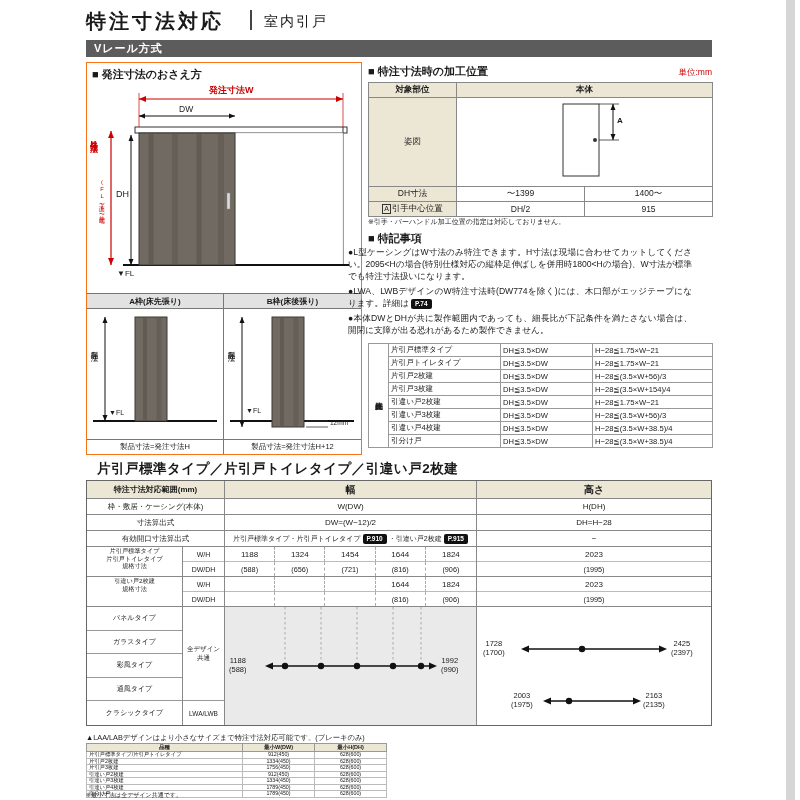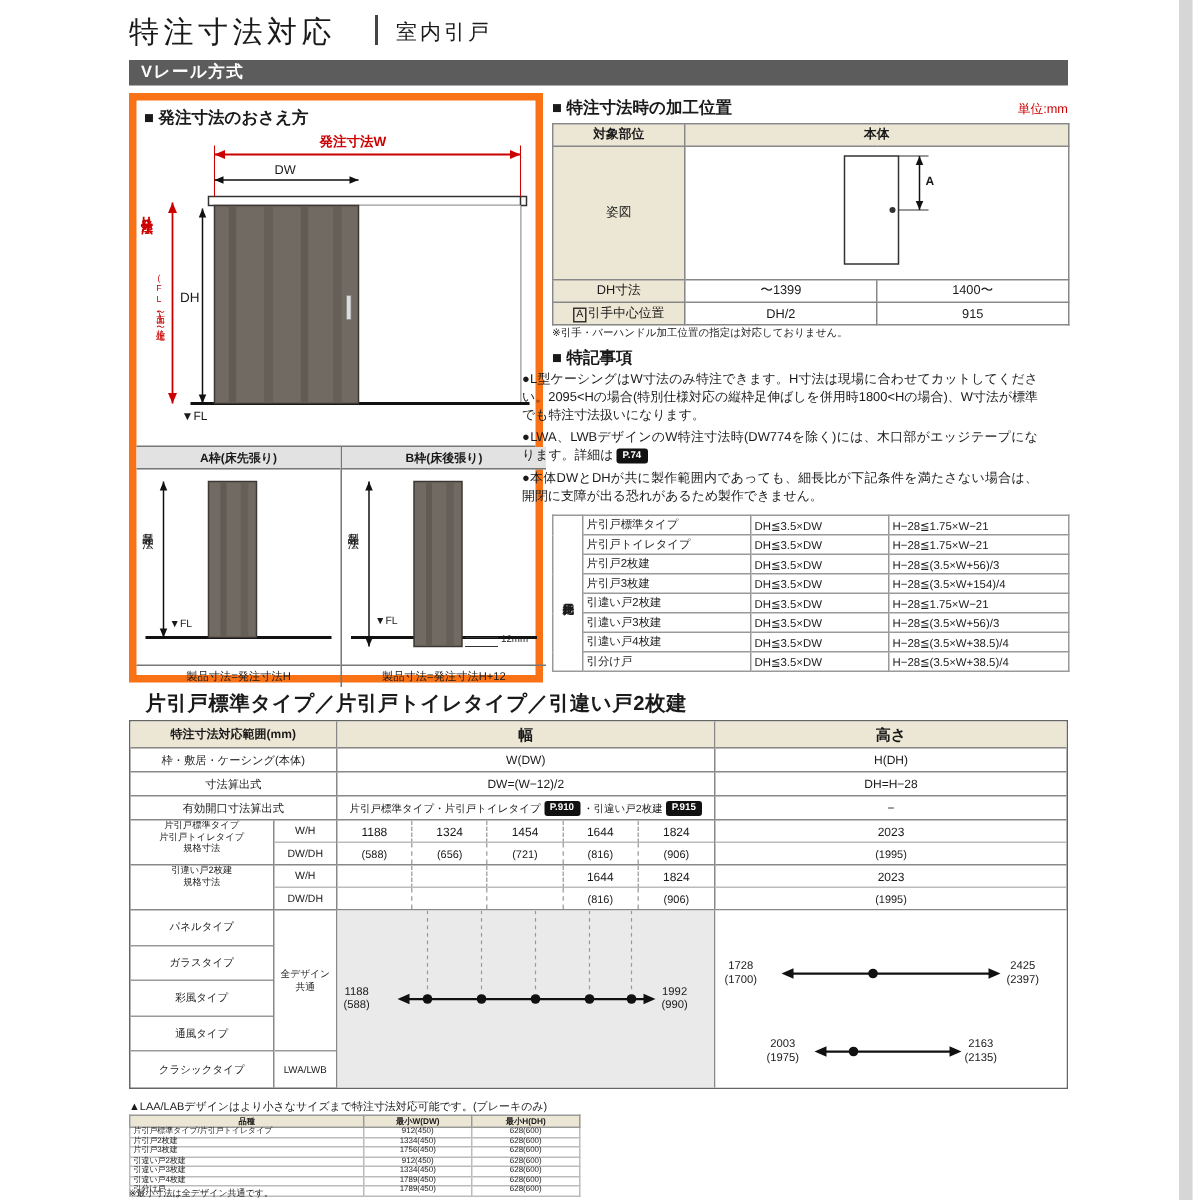--- a/index.html
+++ b/index.html
@@ -3,27 +3,27 @@
 <meta charset="utf-8">
 <style>
   *{margin:0;padding:0;box-sizing:border-box}
   html,body{width:800px;height:800px}
   body{font-family:"Liberation Sans","DejaVu Sans",sans-serif;color:#1a1a1a;background:#fff}
   #page{position:relative;width:800px;height:800px;background:#fff;overflow:hidden}
   .abs{position:absolute}
   .red{color:#c00}
   .vtext{writing-mode:vertical-rl;text-orientation:upright;letter-spacing:1px}
   
-  .title{font-size:20px;font-weight:normal;letter-spacing:3px}
+  .title{font-size:20px;font-weight:bold;letter-spacing:3px}
   .subtitle{font-size:14px;font-weight:normal;letter-spacing:2px}
   .tdiv{width:2px;height:20px;background:#444}
   .railbar{width:626px;height:17px;background:#5c5c5c;color:#fff;font-size:11px;font-weight:bold;line-height:17px;padding-left:8px;letter-spacing:1px}
   .edge{background:#d6d6d6}
   
-  .panel{border:5px solid #f97316}
+  .panel{border:1px solid #f97316}
   .phead{font-size:11px;font-weight:bold;padding:4px 5px 0 5px;height:20px}
   .figmain{position:relative;width:274px;height:210px}
   .lab{position:absolute;white-space:nowrap}
   .subrow{display:flex;border-top:1px solid #777}
   .subbox{width:137px}
   .subbox.first{border-right:1px solid #777}
   .subtitlebar{height:15px;background:#e2e2e2;border-bottom:1px solid #777;font-size:8px;font-weight:bold;text-align:center;line-height:15px}
   .subbody{position:relative;height:130px}
   .subcap{height:15px;border-top:1px solid #777;font-size:7.5px;text-align:center;line-height:14px}
   

